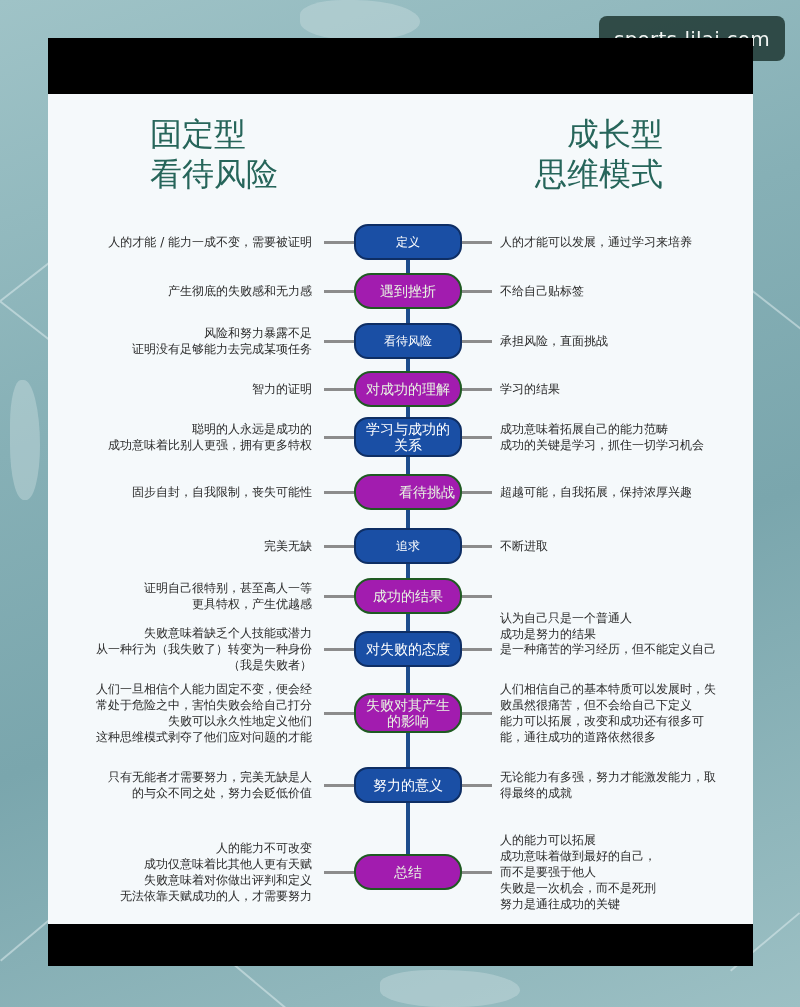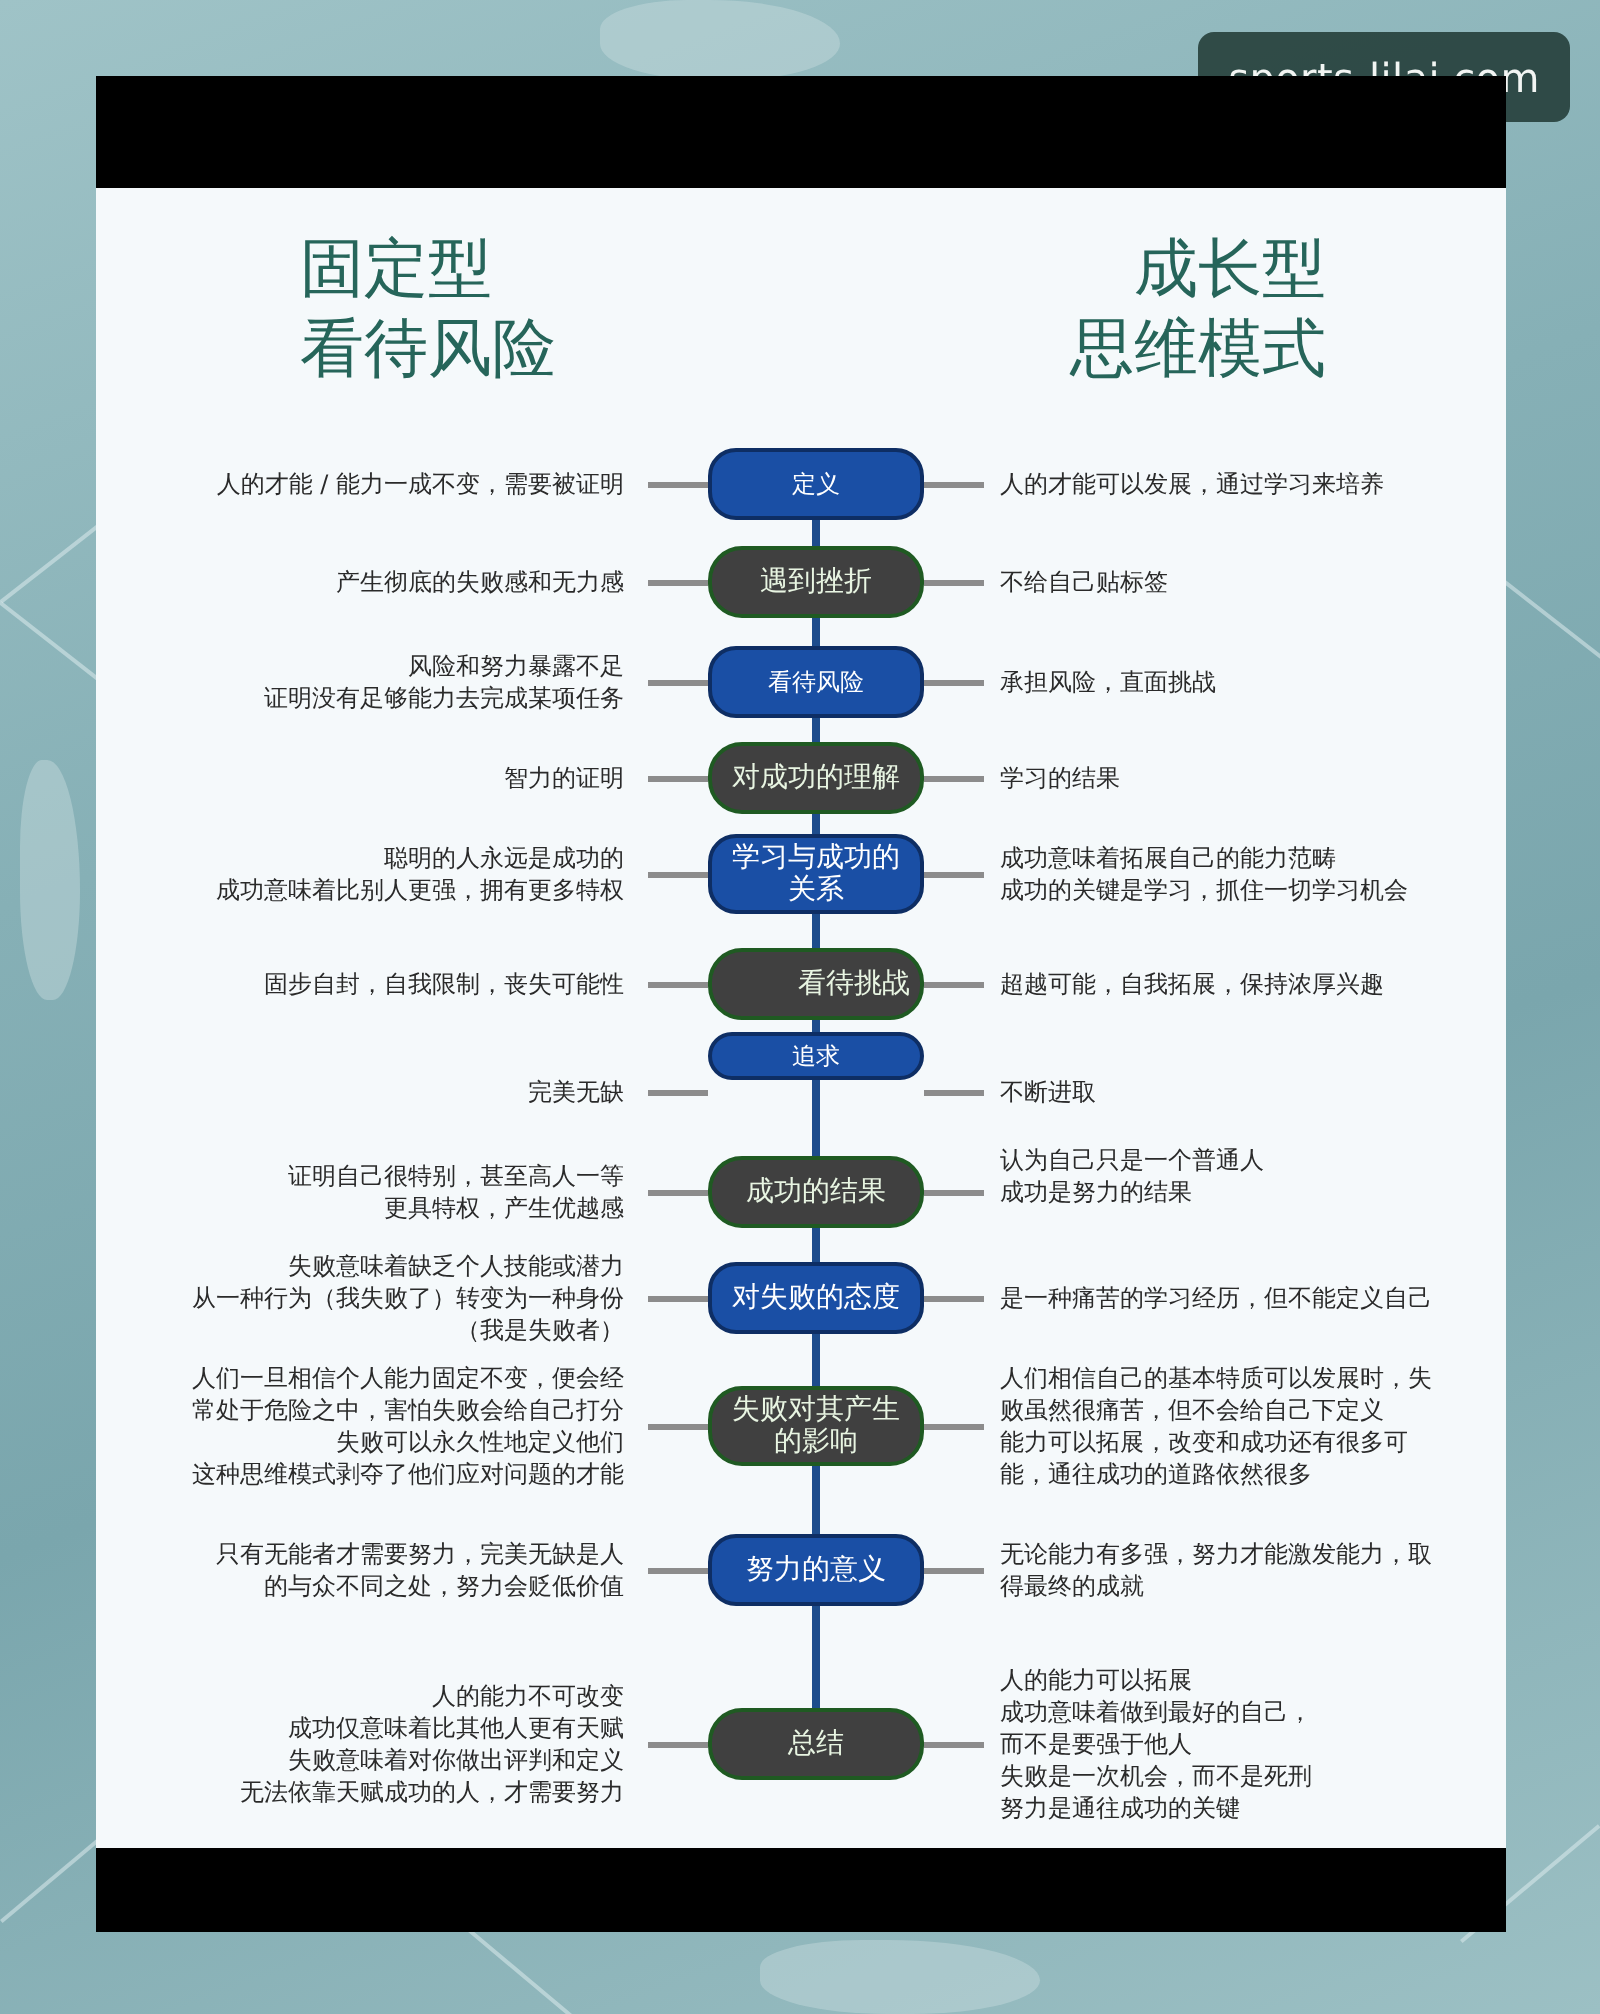--- a/index.html
+++ b/index.html
@@ -30,21 +30,21 @@
   .title-right { right:90px; top:76px; text-align:right; }
   .spine {
     position:absolute; left:406px; top:240px; width:4px; height:640px; background:#1d4c8c;
   }
   .node {
     position:absolute; left:354px; width:108px; height:36px; border-radius:14px;
     color:#fff; display:flex; align-items:center; justify-content:center; text-align:center;
     font-size:14px; line-height:16px; box-sizing:border-box; border:2px solid #0c2f5a;
   }
   .node.blue { background:#1a4fa5; border-color:#0e2e64; }
-  .node.green { background:#404040; border-color:#1f5a22; color:#e8f5e2;border-radius:17px; }
+  .node.green { background:#a21caf; border-color:#1f5a22; color:#e8f5e2;border-radius:17px; }
   .node.big { font-size:12px; }
   .conn { position:absolute; height:3px; background:#8c8c8c; width:30px; }
   .conn.l { left:324px; }
   .conn.r { left:462px; }
   .ltext {
     position:absolute; right:488px; width:330px; text-align:right;
     font-size:12px; line-height:16px; color:#2a2a2a;
     transform:translateY(-50%); white-space:pre-line;
   }
   .rtext {
@@ -109,31 +109,31 @@
     <div class="conn r" style="top: 436px;"></div>
     <div class="ltext" style="top: 437px;">聪明的人永远是成功的
 成功意味着比别人更强，拥有更多特权</div>
     <div class="rtext" style="top: 437px;">成功意味着拓展自己的能力范畴
 成功的关键是学习，抓住一切学习机会</div>
     <div class="node green" style="top: 474px; height: 36px; white-space: pre-line; padding-left: 38px;">看待挑战</div>
     <div class="conn l" style="top: 491px;"></div>
     <div class="conn r" style="top: 491px;"></div>
     <div class="ltext" style="top: 492px;">固步自封，自我限制，丧失可能性</div>
     <div class="rtext" style="top: 492px;">超越可能，自我拓展，保持浓厚兴趣</div>
-    <div class="node blue big" style="top: 516px; height: 24px; white-space: pre-line; text-align: center;">追求</div>
+    <div class="node blue big" style="top: 528px; height: 36px; white-space: pre-line; text-align: center;">追求</div>
     <div class="conn l" style="top: 545px;"></div>
     <div class="conn r" style="top: 545px;"></div>
     <div class="ltext" style="top: 546px;">完美无缺</div>
     <div class="rtext" style="top: 546px;">不断进取</div>
     <div class="node green" style="top: 578px; height: 36px; white-space: pre-line;">成功的结果</div>
     <div class="conn l" style="top: 595px;"></div>
     <div class="conn r" style="top: 595px;"></div>
     <div class="ltext" style="top: 596px;">证明自己很特别，甚至高人一等
 更具特权，产生优越感</div>
-    <div class="rtext" style="top: 588px;">认为自己只是一个普通人
+    <div class="rtext" style="top: 626px;">认为自己只是一个普通人
 成功是努力的结果</div>
     <div class="node blue" style="top: 631px; height: 36px; white-space: pre-line;">对失败的态度</div>
     <div class="conn l" style="top: 648px;"></div>
     <div class="conn r" style="top: 648px;"></div>
     <div class="ltext" style="top: 649px;">失败意味着缺乏个人技能或潜力
 从一种行为（我失败了）转变为一种身份
 （我是失败者）</div>
     <div class="rtext" style="top: 649px;">是一种痛苦的学习经历，但不能定义自己</div>
     <div class="node green" style="top: 693px; height: 40px; white-space: pre-line;">失败对其产生
 的影响</div>

